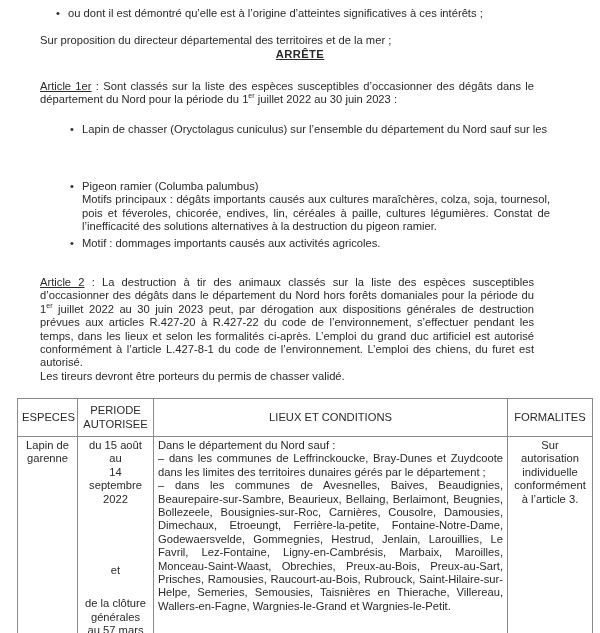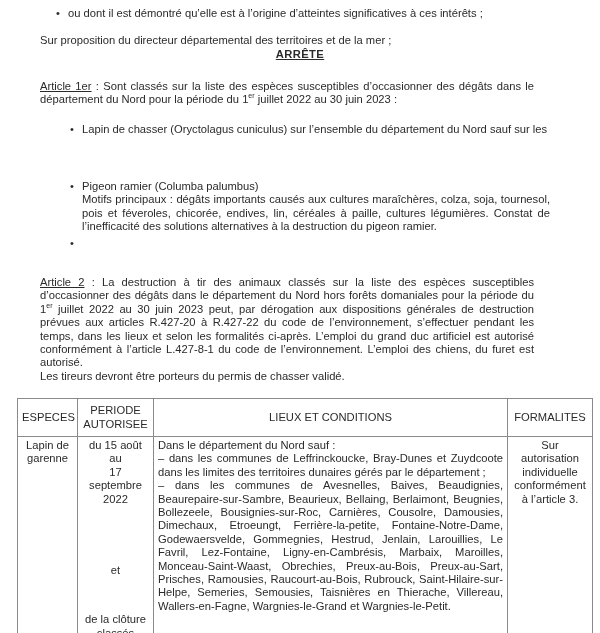--- a/index.html
+++ b/index.html
@@ -31,21 +31,21 @@
     table.rules th {
       font-weight: normal; text-align: center; vertical-align: middle;
       height: 33px; color: #2a2a2a;
     }
     table.rules td { height: 200px; }
     td.c-species { text-align: center; padding-top: 10px; }
     td.c-period { text-align: center; padding-top: 10px; }
     td.c-places { text-align: justify; padding-top: 9px; }
     td.c-form { text-align: center; padding-top: 10px; }
     .gap-et { margin-top: 58px; }
-    .gap-after-et { margin-top: 36px; }
+    .gap-after-et { margin-top: 20px; }
   </style>
 </head>
 <body>
 
 <div class="page">
 
   <div class="abs bullet-line">
     <span class="dot">•</span>
     <span>ou dont il est démontré qu’elle est à l’origine d’atteintes significatives à ces intérêts ;</span>
   </div>
@@ -64,20 +64,21 @@
   </div>
 
   <div class="abs species justify" style="top:180px;">
     <span class="dot">•</span>
     <div>Pigeon ramier (Columba palumbus)</div>
     <div>Motifs principaux : dégâts importants causés aux cultures maraîchères, colza, soja, tournesol, pois et féveroles, chicorée, endives, lin, céréales à paille, cultures légumières. Constat de l’inefficacité des solutions alternatives à la destruction du pigeon ramier.</div>
   </div>
 
   <div class="abs species" style="top:237px;">
     <span class="dot">•</span>
+    <div>Motif : dommages importants causés aux activités agricoles.</div>
   </div>
 
   <div class="abs para justify" style="top:276px;">
     <span class="u">Article 2</span><span> : La destruction à tir des animaux classés sur la liste des espèces susceptibles d’occasionner des dégâts dans le département du Nord hors forêts domaniales pour la période du 1</span><sup>er</sup><span> juillet 2022 au 30 juin 2023 peut, par dérogation aux dispositions générales de destruction prévues aux articles R.427-20 à R.427-22 du code de l’environnement, s’effectuer pendant les temps, dans les lieux et selon les formalités ci-après. L’emploi du grand duc artificiel est autorisé conformément à l’article L.427-8-1 du code de l’environnement. L’emploi des chiens, du furet est autorisé.</span>
     <div style="text-align:left;">Les tireurs devront être porteurs du permis de chasser validé.</div>
   </div>
 
   <table class="rules">
     <colgroup>
       <col style="width:60px;">
@@ -98,25 +99,25 @@
     </thead>
     <tbody>
       <tr>
         <td class="c-species">
           <div>Lapin de</div>
           <div>garenne</div>
         </td>
         <td class="c-period">
           <div>du 15 août</div>
           <div>au</div>
-          <div>17 septembre</div>
+          <div>14 septembre</div>
           <div>2022</div>
           <div class="gap-et">et</div>
           <div class="gap-after-et">de la clôture</div>
-          <div>classés</div>
+          <div>générales</div>
           <div>au 57 mars</div>
           <div>2023</div>
         </td>
         <td class="c-places">
           <div>Dans le département du Nord sauf :</div>
           <div>– dans les communes de Leffrinckoucke, Bray-Dunes et Zuydcoote dans les limites des territoires dunaires gérés par le département ;</div>
           <div>– dans les communes de Avesnelles, Baives, Beaudignies, Beaurepaire-sur-Sambre, Beaurieux, Bellaing, Berlaimont, Beugnies, Bollezeele, Bousignies-sur-Roc, Carnières, Cousolre, Damousies, Dimechaux, Etroeungt, Ferrière-la-petite, Fontaine-Notre-Dame, Godewaersvelde, Gommegnies, Hestrud, Jenlain, Larouillies, Le Favril, Lez-Fontaine, Ligny-en-Cambrésis, Marbaix, Maroilles, Monceau-Saint-Waast, Obrechies, Preux-au-Bois, Preux-au-Sart, Prisches, Ramousies, Raucourt-au-Bois, Rubrouck, Saint-Hilaire-sur-Helpe, Semeries, Semousies, Taisnières en Thierache, Villereau, Wallers-en-Fagne, Wargnies-le-Grand et Wargnies-le-Petit.</div>
         </td>
         <td class="c-form">
           <div>Sur</div>

